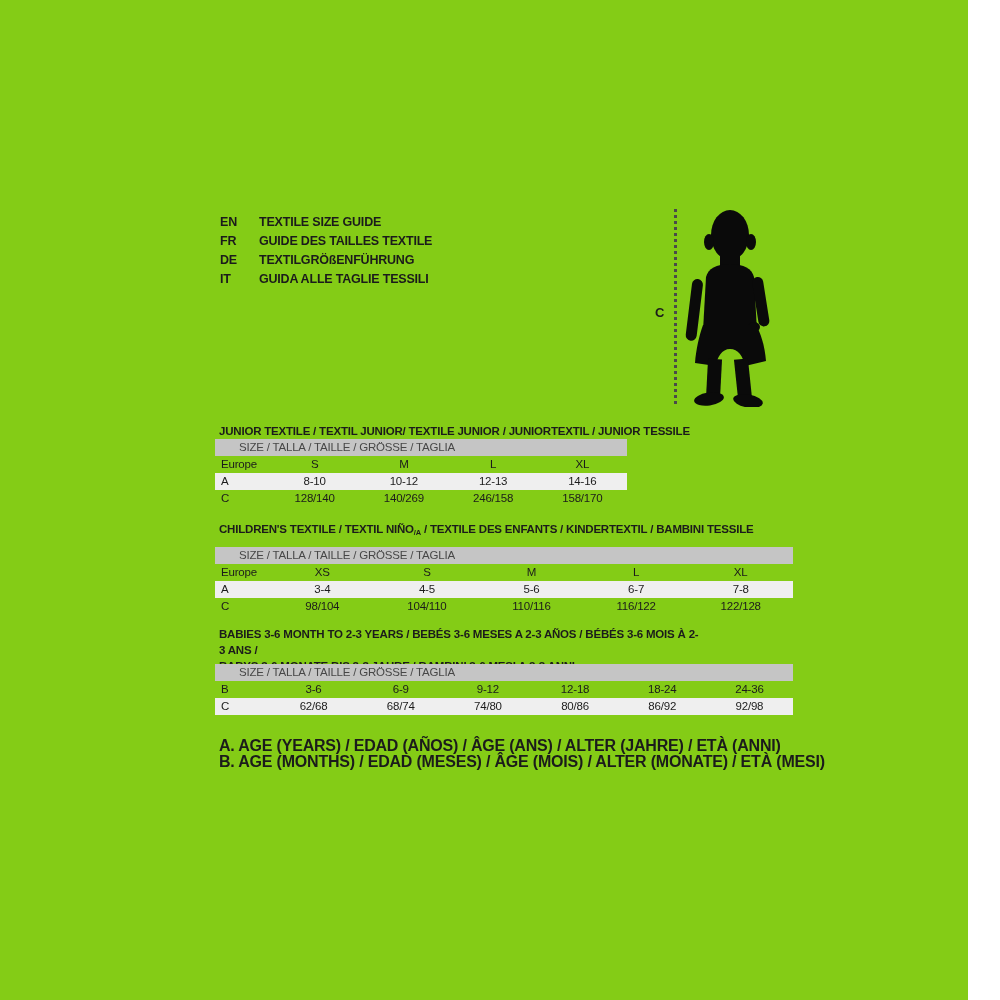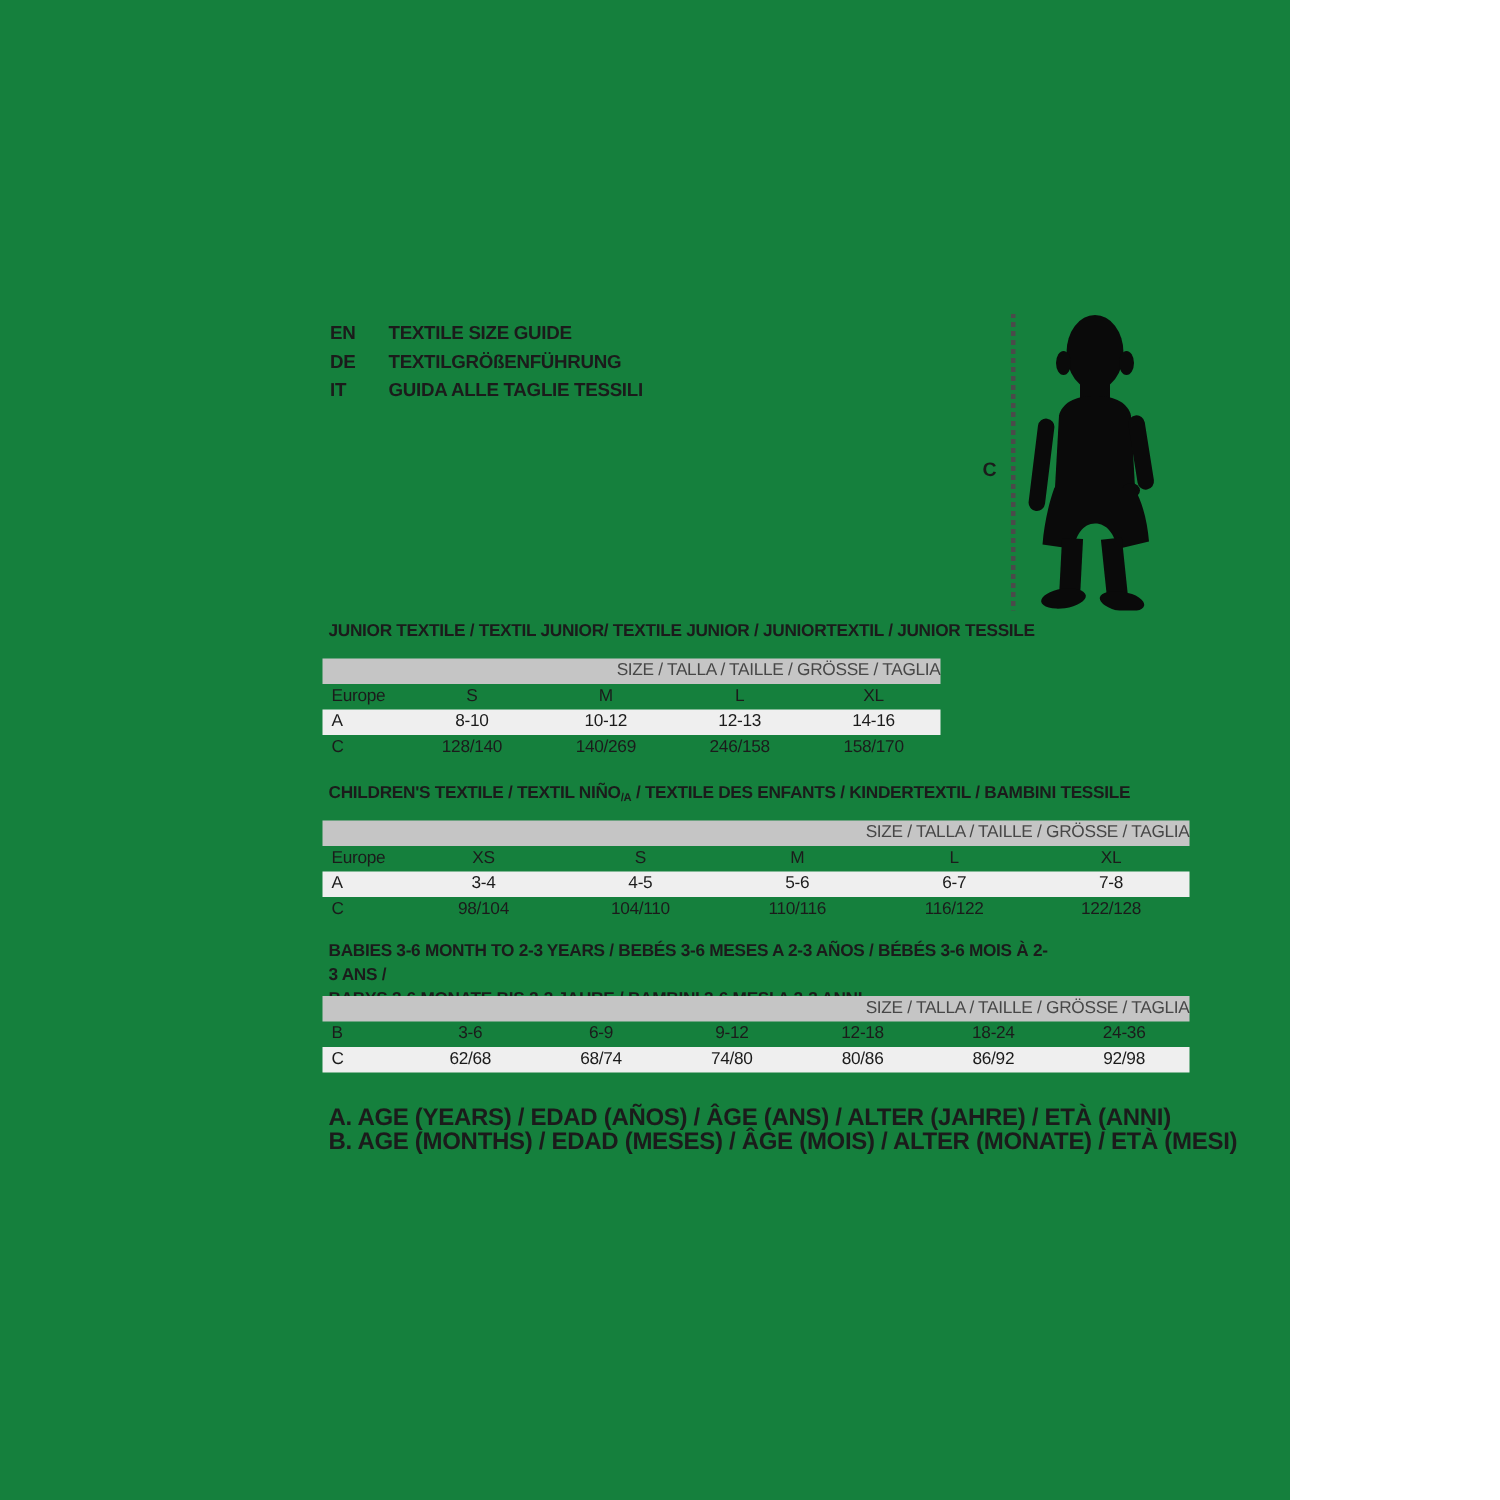--- a/index.html
+++ b/index.html
@@ -1,63 +1,67 @@
 <!DOCTYPE html>
 <html style="--text: #1b1b1b; --bar_bg: #c5c5c5; --bar_text: #474747; --stripe: #efefef; --silhouette: #0a0a0a; --dot: #4a4a4a;"><head>
 <meta charset="utf-8">
 <style>
   html,body{margin:0;padding:0;background:#fff;}
   .canvas{
-    position:relative;width:860px;height:1000px;background:#15803d;overflow:hidden;
+    position:relative;width:968px;height:1000px;background:#84cc16;overflow:hidden;
     font-family:"Liberation Sans",sans-serif;color:var(--text,#1b1b1b);
     letter-spacing:-0.2px;
   }
   
   .langs{position:absolute;left:220px;top:213px;}
   .lang-row{display:flex;font-weight:700;font-size:12.5px;line-height:19px;}
   .lang-code{width:39px;}
   
   .sil{position:absolute;left:684px;top:209px;}
   .sil g{fill:var(--silhouette,#0a0a0a);}
   .dotline{
     position:absolute;left:674px;top:209px;width:2.5px;height:198px;
     background:repeating-linear-gradient(to bottom,var(--dot,#4a4a4a) 0 3px,transparent 3px 6px);
   }
   .c-label{position:absolute;left:655px;top:305px;font-weight:700;font-size:13px;}
   
   .sec-h{position:absolute;left:219px;font-weight:700;font-size:11.5px;line-height:16px;}
-  .h1{top:413px;}
+  .h1{top:423px;}
   .h2{top:521px;}
   .h3{top:626px;width:480px;}
   .subsz{font-size:7.5px;position:relative;top:2px;}
   
   .tbl{position:absolute;left:215px;font-size:11.5px;}
   .t1{top:439px;width:412px;}
   .t2{top:547px;width:578px;}
   .t3{top:664px;width:578px;}
   .bar{
     height:17px;line-height:17px;background:var(--bar_bg,#c5c5c5);
-    color:var(--bar_text,#474747);padding-left:24px;font-size:11.5px;text-align:right;
+    color:var(--bar_text,#474747);padding-left:24px;font-size:11.5px;
   }
   .trow{display:flex;height:17px;line-height:17px;justify-content:flex-end;}
   .trow.stripe{background:var(--stripe,#efefef);}
   .rl{width:55px;padding-left:6px;box-sizing:border-box;}
   .cell{flex:1;text-align:center;}
   
   .notes{position:absolute;left:219px;top:738px;font-weight:700;font-size:16px;line-height:16px;}
 </style>
 </head>
 <body>
 
 <div class="canvas">
 
   <div class="langs">
     <div class="lang-row">
       <span class="lang-code">EN</span>
       <span class="lang-label">TEXTILE SIZE GUIDE</span>
+    </div>
+    <div class="lang-row">
+      <span class="lang-code">FR</span>
+      <span class="lang-label">GUIDE DES TAILLES TEXTILE</span>
     </div>
     <div class="lang-row">
       <span class="lang-code">DE</span>
       <span class="lang-label">TEXTILGRÖßENFÜHRUNG</span>
     </div>
     <div class="lang-row">
       <span class="lang-code">IT</span>
       <span class="lang-label">GUIDA ALLE TAGLIE TESSILI</span>
     </div>
   </div>

